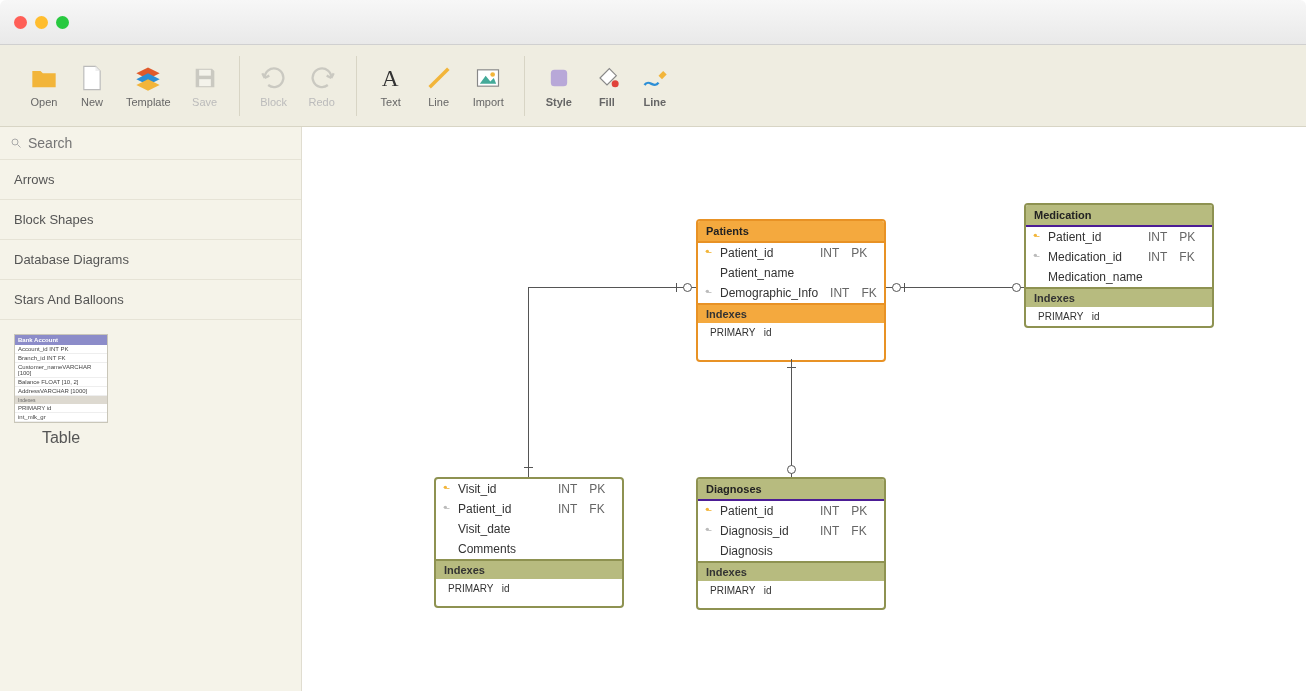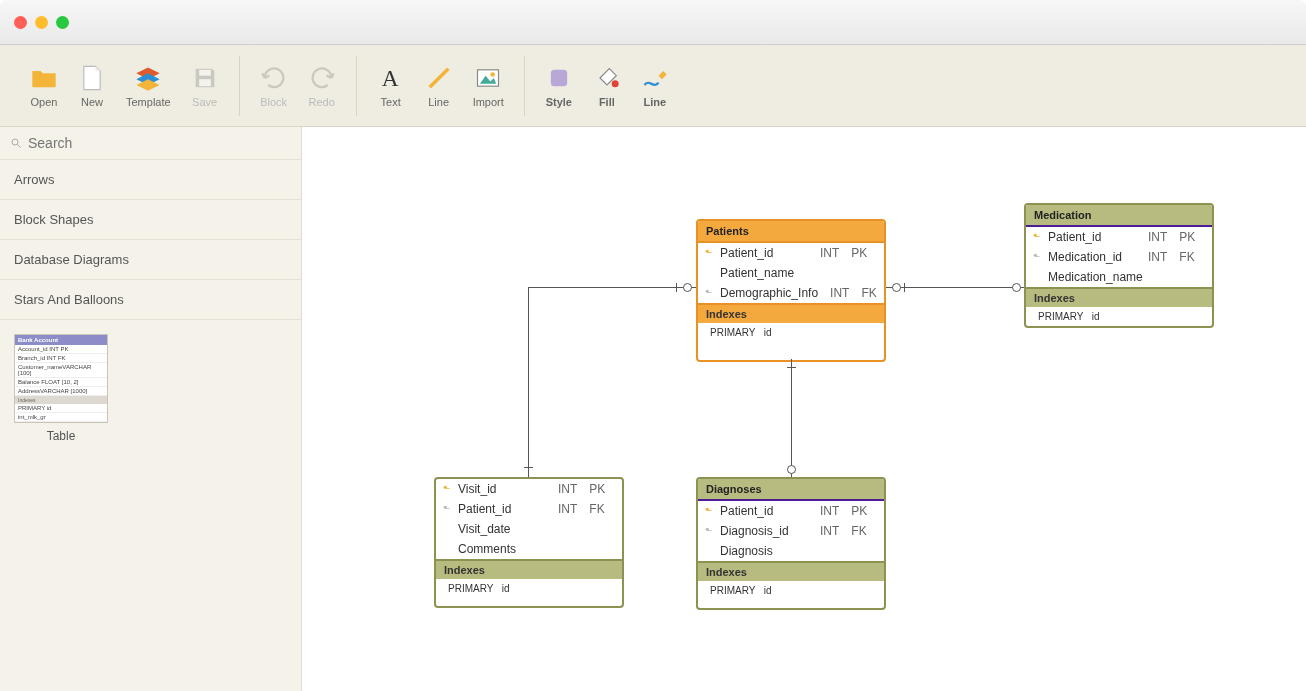--- a/index.html
+++ b/index.html
@@ -24,21 +24,21 @@
 .sidebar { width: 302px; background: #f5f3e9; border-right: 1px solid #e0ddd0; display: flex; flex-direction: column; }
 .search-row { display: flex; align-items: center; gap: 6px; padding: 8px 10px; color: #aaa; font-size: 14px; border-bottom: 1px solid #e6e3d6; }
 .search-row input { border: none; background: transparent; outline: none; font-size: 14px; color: #666; flex: 1; }
 .shape-cat { padding: 12px 14px; font-size: 13px; color: #555; border-bottom: 1px solid #e6e3d6; cursor: pointer; }
 .shape-palette { padding: 14px; display: flex; flex-direction: column; align-items: flex-start; }
 .palette-item { display: flex; flex-direction: column; align-items: center; gap: 6px; cursor: pointer; }
 .palette-thumb { width: 94px; background: #fff; border: 1px solid #c9c6b9; font-size: 6px; color: #444; }
 .palette-thumb .hdr { background: #8c8cc9; color: #fff; font-weight: bold; padding: 2px 3px; }
 .palette-thumb .row { padding: 1px 3px; border-bottom: 1px solid #eee; }
 .palette-thumb .sect { background: #ddd9d0; padding: 1px 3px; font-size: 5px; color:#666;}
-.palette-label { font-size: 12px; color: #555; }
+.palette-label { font-size: 16px; color: #555; }
 
 .canvas { flex: 1; position: relative; background: #fff; }
 
 .table-box { position: absolute; background: #fff; border: 2px solid #8e9251; border-radius: 4px; font-size: 11px; color: #333; }
 .table-box.orange { border-color: #e89225; }
 .table-box .title { background: #b7bb7f; color: #222; font-weight: bold; padding: 4px 8px; border-bottom: 2px solid #4c1d95; border-radius: 2px 2px 0 0; font-size: 11px; }
 .table-box.orange .title { background: #f4a93e; border-bottom-color: #e89225; }
 .table-box .field { padding: 3px 8px 3px 6px; display: flex; align-items: center; gap: 6px; font-size: 12px; }
 .table-box .field .key { width: 10px; display: inline-flex; }
 .table-box .field .name { flex: 0 0 auto; min-width: 88px; }

